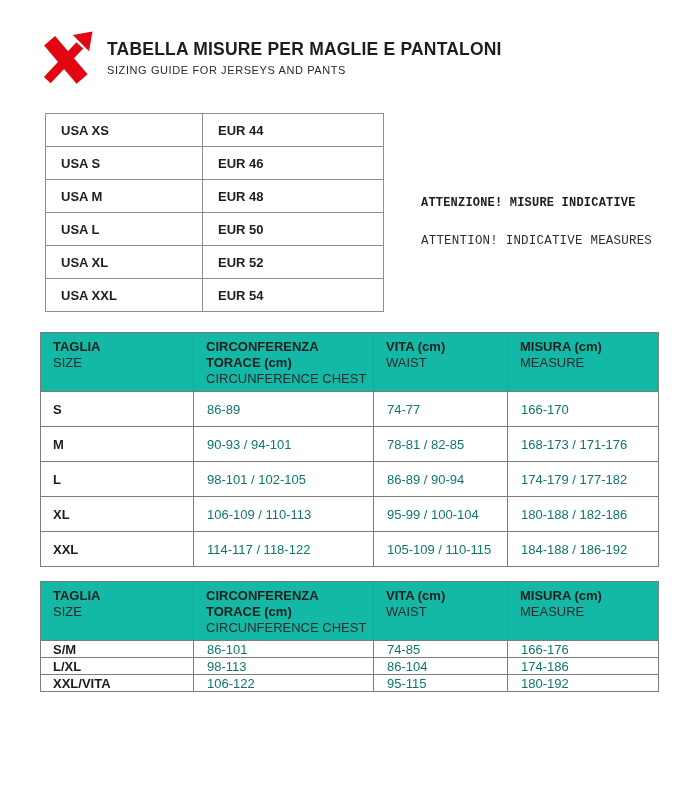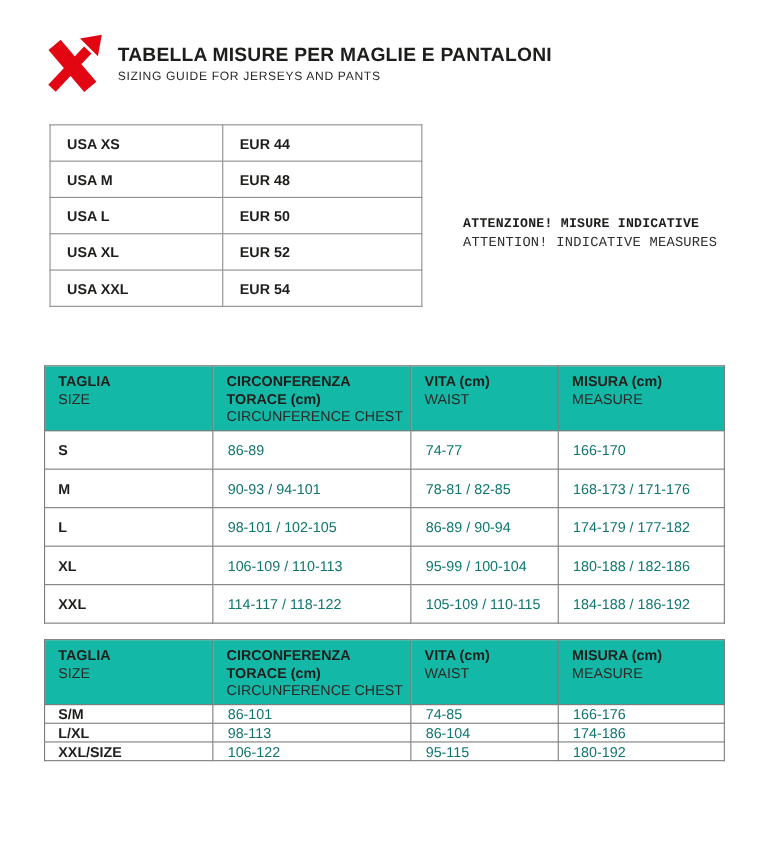--- a/index.html
+++ b/index.html
@@ -31,21 +31,21 @@
     height: 33px;
     padding: 0 0 0 15px;
     font-size: 13px; font-weight: bold;
     vertical-align: middle;
     box-sizing: border-box;
   }
 
   
   .notice { position: absolute; left: 421px; top: 194px; line-height: 18px; font-family: Liberation Mono, monospace; }
   .notice-bold { font-size: 12px; font-weight: bold; letter-spacing: 0.2px; }
-  .notice-reg  { font-size: 12.5px; color: #2e2e2d; letter-spacing: 0.2px; }
+  .notice-reg  { font-size: 12.5px; color: #2e2e2d; letter-spacing: 0.2px; margin-top: 20px; }
 
   
   .size-table {
     position: absolute; left: 40px;
     border-collapse: collapse; table-layout: fixed; width: 618px;
   }
   .size-table.jersey { top: 332px; }
   .size-table.combo  { top: 581px; }
   .size-table th {
     background: #14b8a6;
@@ -87,20 +87,24 @@
   <colgroup>
       <col style="width:157px">
       <col style="width:181px">
     </colgroup>
   <tbody>
     <tr>
       <td>USA XS</td>
       <td>EUR 44</td>
     </tr>
     <tr>
+      <td>USA S</td>
+      <td>EUR 46</td>
+    </tr>
+    <tr>
       <td>USA M</td>
       <td>EUR 48</td>
     </tr>
     <tr>
       <td>USA L</td>
       <td>EUR 50</td>
     </tr>
     <tr>
       <td>USA XL</td>
       <td>EUR 52</td>
@@ -220,19 +224,19 @@
       <td>74-85</td>
       <td>166-176</td>
     </tr>
     <tr>
       <td class="size-col">L/XL</td>
       <td>98-113</td>
       <td>86-104</td>
       <td>174-186</td>
     </tr>
     <tr>
-      <td class="size-col">XXL/SIZE</td>
+      <td class="size-col">XXL/VITA</td>
       <td>106-122</td>
       <td>95-115</td>
       <td>180-192</td>
     </tr>
   </tbody>
 </table>
 
 </body></html>

